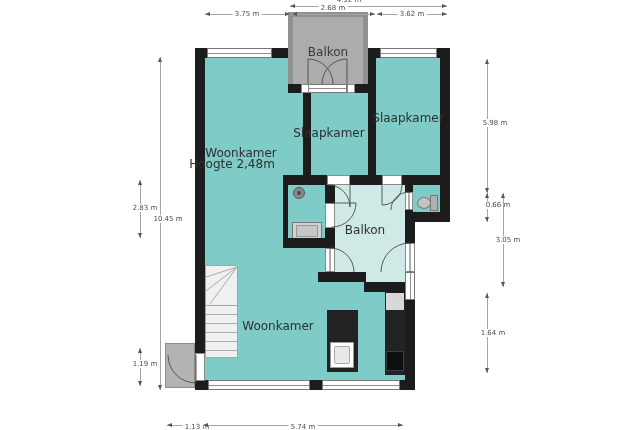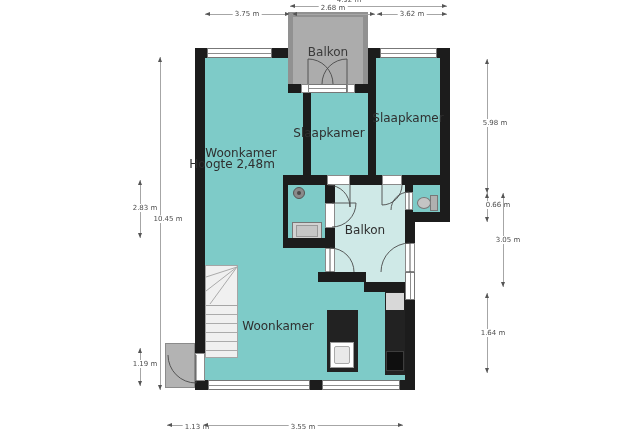--- a/index.html
+++ b/index.html
@@ -202,15 +202,15 @@
   <div class="dimlbl" style="left:493px;top:333px;">1.64 m</div>
 
   <div class="dimline-h" style="left:167px;top:425px;width:36px;"></div>
   <div class="tl" style="left:167px;top:423px;"></div>
   <div class="tr" style="left:198px;top:423px;"></div>
   <div class="dimlbl" style="left:197px;top:427px;">1.13 m</div>
 
   <div class="dimline-h" style="left:203px;top:425px;width:200px;"></div>
   <div class="tl" style="left:203px;top:423px;"></div>
   <div class="tr" style="left:398px;top:423px;"></div>
-  <div class="dimlbl" style="left:303px;top:427px;">3.55 m</div>
+  <div class="dimlbl" style="left:303px;top:427px;">5.74 m</div>
 
 </div>
 
 </body></html>

